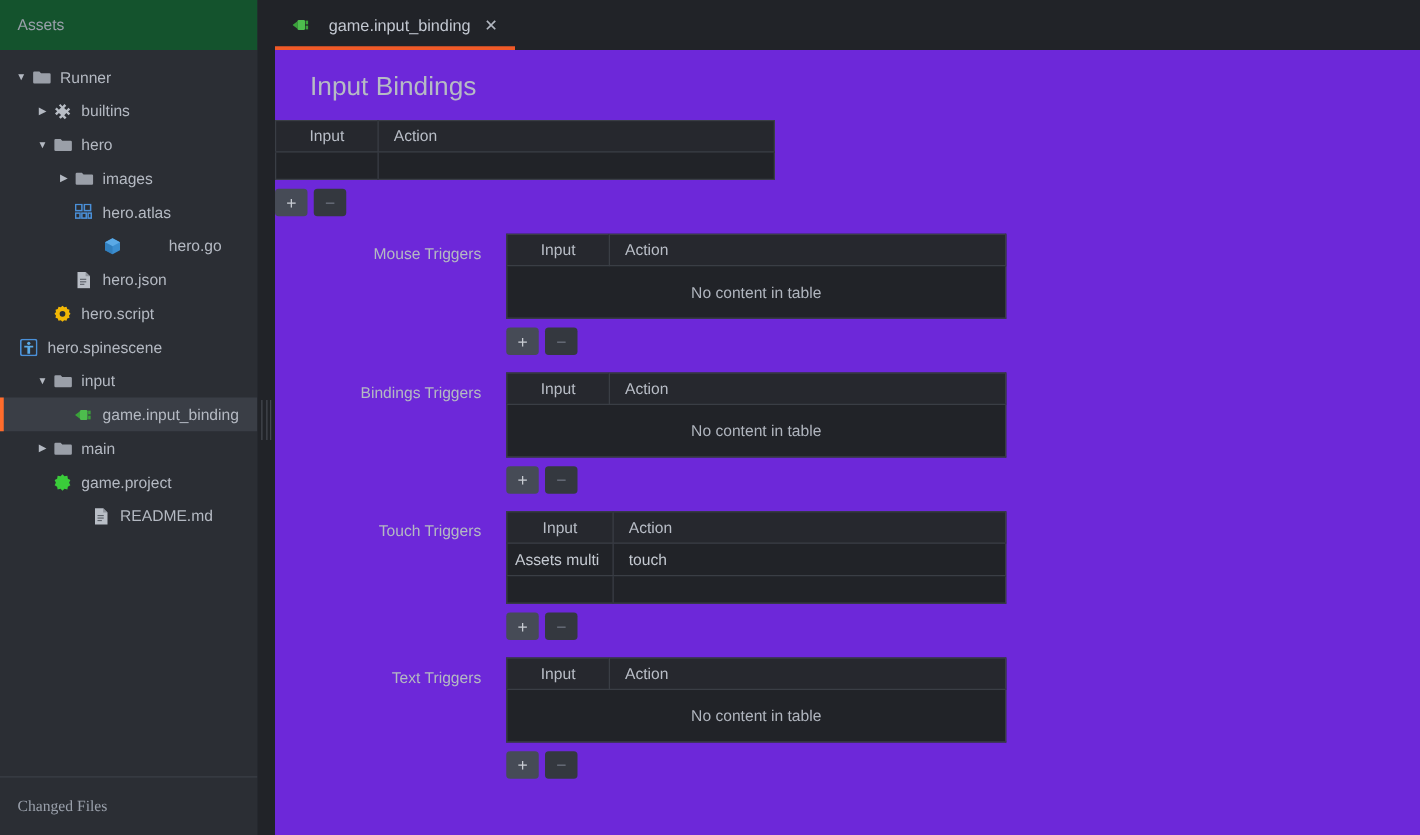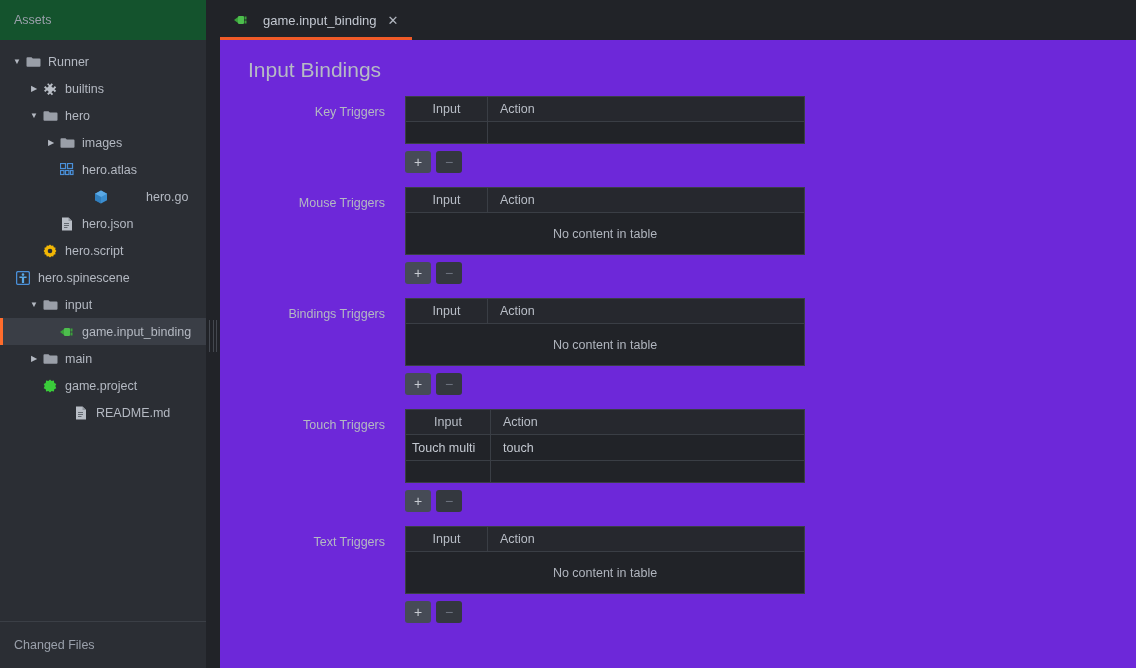--- a/index.html
+++ b/index.html
@@ -53,21 +53,21 @@
     width: 18px; height: 16px; flex: 0 0 18px;
     display: inline-flex; align-items: center; justify-content: center;
     margin-right: 6px;
   }
   .tree-label { color: #b4b9c2; }
 
   
   .sidebar-divider { height: 1px; background: #3b3f46; }
   .changed-files {
     height: 46px; display: flex; align-items: center;
-    padding-left: 14px; color: #9aa0ab; font-size: 12.5px;
+    padding-left: 14px; color: #9aa0ab; font-size: 12.5px; font-family: Liberation Serif, serif;
   }
 
   
   .splitter {
     width: 14px; height: 668px; background: #212328;
     position: relative; flex: 0 0 14px;
   }
   .splitter-grip {
     position: absolute; left: 3px; top: 320px;
     width: 8px; height: 32px;
@@ -208,21 +208,21 @@
             <svg width="14" height="13" viewBox="0 0 14 13">
               <rect x="0.5" y="0.5" width="5" height="5" fill="none" stroke="#4a90d9" stroke-width="1.2"></rect>
               <rect x="7.5" y="0.5" width="5" height="5" fill="none" stroke="#4a90d9" stroke-width="1.2"></rect>
               <rect x="0.5" y="7.5" width="3.5" height="4" fill="none" stroke="#4a90d9" stroke-width="1.2"></rect>
               <rect x="5.5" y="7.5" width="3.5" height="4" fill="none" stroke="#4a90d9" stroke-width="1.2"></rect>
               <rect x="10.5" y="7.5" width="2.5" height="4" fill="none" stroke="#4a90d9" stroke-width="1.2"></rect>
             </svg>
           </span>
           <span class="tree-label">hero.atlas</span>
         </div>
-        <div class="tree-row" style="padding-left: 48px; gap: 30px;">
+        <div class="tree-row" style="padding-left: 37px; gap: 30px;">
           <span class="arrow empty">▶</span>
           <span class="ico">
             <svg width="14" height="14" viewBox="0 0 14 14">
               <path d="M7 0.6 13 3.8v6.4L7 13.4 1 10.2V3.8z" fill="#3b8ed0"></path>
               <path d="M7 0.6 13 3.8 7 7 1 3.8z" fill="#5aa9e6"></path>
               <path d="M7 7v6.4L1 10.2V3.8z" fill="#2f7ab8" opacity="0.75"></path>
             </svg>
           </span>
           <span class="tree-label">hero.go</span>
         </div>
@@ -339,21 +339,20 @@
         </span>
         <span>game.input_binding</span>
         <span class="tab-close">✕</span>
       </div>
     </div>
 
     <div class="editor">
       <div class="page-title">Input Bindings</div>
       <div class="sections" id="sections">
           <div class="section">
-            <div class="section-label">Key Triggers</div>
             <div class="section-body">
               <table class="trig">
                 <thead>
                   <tr>
                     <th class="c-input">Input</th>
                     <th class="c-action">Action</th>
                   </tr>
                 </thead>
                 <tbody>
                   <tr class="filler">
@@ -417,21 +416,21 @@
             <div class="section-body">
               <table class="trig wide">
                 <thead>
                   <tr>
                     <th class="c-input">Input</th>
                     <th class="c-action">Action</th>
                   </tr>
                 </thead>
                 <tbody>
                   <tr>
-                    <td class="c-input">Touch multi</td>
+                    <td class="c-input">Assets multi</td>
                     <td class="c-action">touch</td>
                   </tr>
                   <tr class="filler">
                     <td class="c-input"></td>
                     <td></td>
                   </tr>
                 </tbody>
               </table>
               <div class="btnrow">
                 <div class="sqbtn add">+</div>

